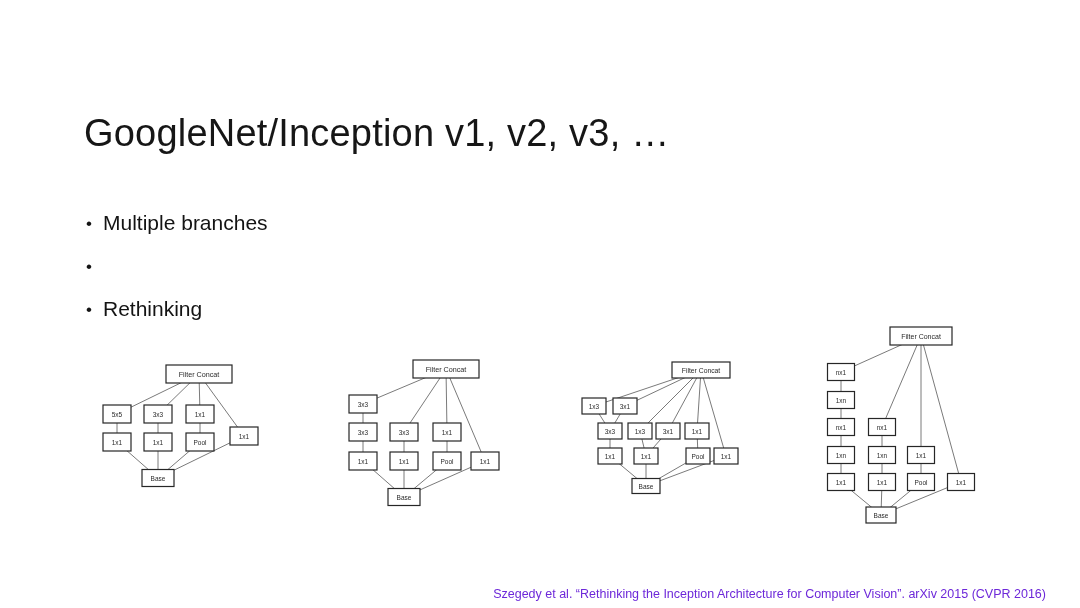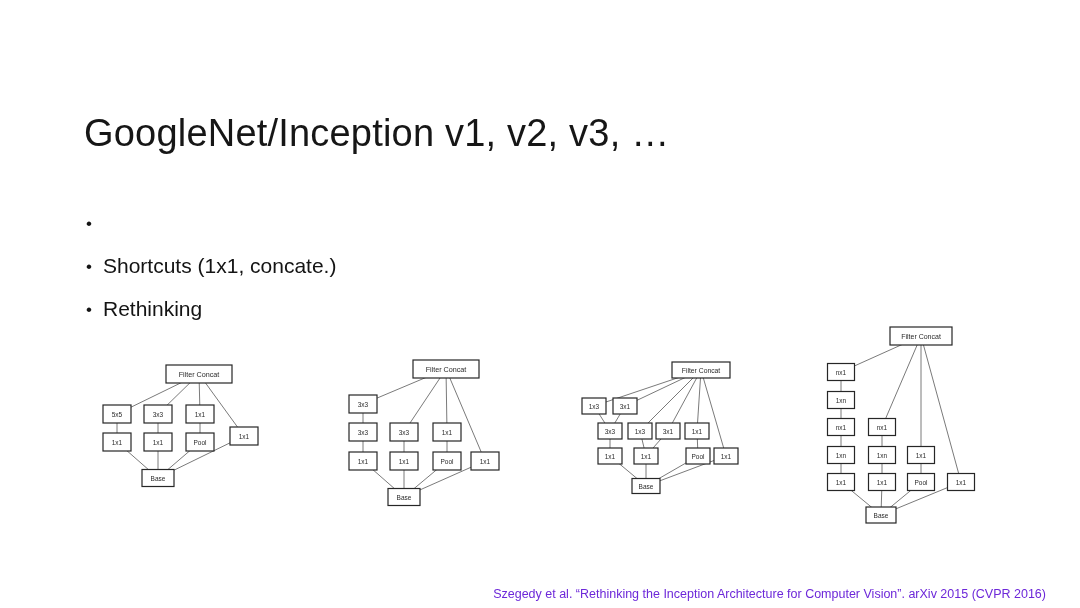--- a/index.html
+++ b/index.html
@@ -35,24 +35,24 @@
 </style>
 </head>
 <body>
 
 <div class="slide">
   <div class="title">GoogleNet/Inception v1, v2, v3, …</div>
 
   <div class="bullets">
     <div class="bullet-item">
       <span class="glyph">•</span>
+      <span>Multiple branches</span>
     </div>
     <div class="bullet-item">
       <span class="glyph">•</span>
-      <span>Shortcuts (1x1, concate.)</span>
     </div>
     <div class="bullet-item">
       <span class="glyph">•</span>
       <span>Rethinking</span>
     </div>
   </div>
 
   <div id="diagrams">
       <svg viewBox="0 0 175 140" width="175" height="140" class="diagram" style="left: 95px; top: 358px;">
         <line x1="104" y1="16" x2="22" y2="56" class="edge"></line>

